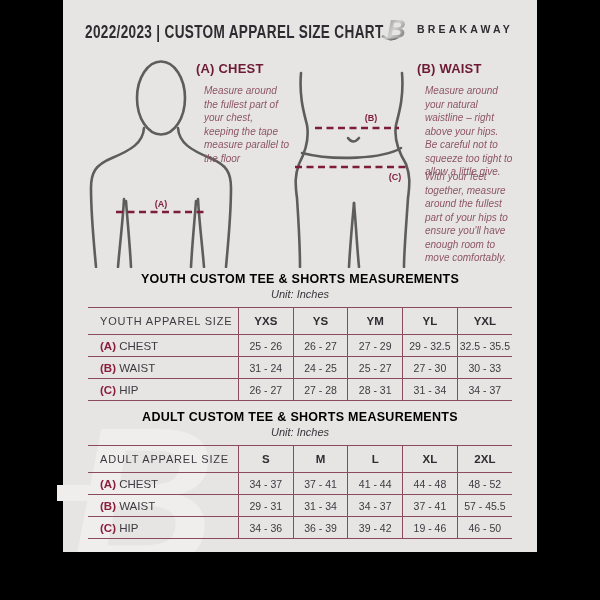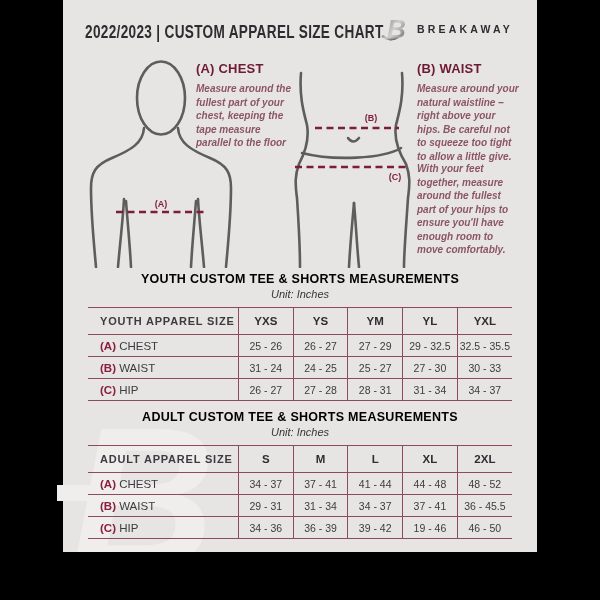--- a/index.html
+++ b/index.html
@@ -13,35 +13,35 @@
     letter-spacing:.4px;color:#2d2d31;white-space:nowrap;transform:scaleX(.8) scaleY(1.08);
     transform-origin:left center;display:inline-block;}
   .brand-group{position:absolute;right:24px;top:13px;display:flex;align-items:center;gap:7px;}
   .brand-name{font-weight:700;font-size:10.5px;letter-spacing:3.2px;color:#2d2d31;}
 
   
   .diagram{position:relative;height:212px;}
   .fig{position:absolute;}
   .instr{position:absolute;z-index:1;}
   .instr h3{margin:0 0 6px 0;font-size:13px;font-weight:700;color:#6d1a32;letter-spacing:.2px;}
-  .instr p{margin:0;font-size:10px;line-height:13.5px;font-style:italic;color:#8d5468;font-weight:700;}
+  .instr p{margin:8px;font-size:10px;line-height:13.5px;font-style:italic;color:#8d5468;font-weight:400;}
   .instr-a{left:133px;top:5px;width:102px;}
   .instr-b{left:354px;top:5px;width:104px;}
   .instr-c{left:354px;top:106px;width:104px;}
 
   
   .tbl-section{position:absolute;left:0;width:474px;z-index:1;}
   .tbl-title{text-align:center;font-weight:700;font-size:12.5px;color:#000000;letter-spacing:.3px;}
   .tbl-unit{text-align:center;font-style:italic;font-size:11px;color:#35353b;margin-top:2px;}
   table.size-table{border-collapse:collapse;table-layout:fixed;width:424px;margin:7px auto 0 auto;
     border-top:1.5px solid #8c4a5e;border-bottom:1.5px solid #8c4a5e;background:transparent;}
   table.size-table tr{border-bottom:1.5px solid #8c4a5e;}
   table.size-table th,table.size-table td{padding:0;background:transparent;}
   table.size-table thead th{height:26px;font-size:11.5px;font-weight:700;color:#2e2e33;text-align:center;}
-  table.size-table thead th.size-label{font-weight:700;font-size:11px;letter-spacing:.8px;
+  table.size-table thead th.size-label{font-weight:400;font-size:11px;letter-spacing:.8px;
     color:#3b3b41;text-align:left;padding-left:12px;}
   table.size-table tbody td{height:21px;font-size:10.5px;color:#3b3b41;text-align:center;}
   table.size-table td.row-label{text-align:left;padding-left:12px;font-size:11.5px;}
   table.size-table td.row-label .k{color:#8a1f3c;font-weight:700;}
   table.size-table th:not(:first-child),table.size-table td:not(:first-child){
     border-left:1.2px solid #8c4a5e;}
   table.size-table th:first-child{width:138px;}
 
   .youth-section{top:272px;}
   .adult-section{top:410px;}
@@ -192,21 +192,21 @@
               <td>41 - 44</td>
               <td>44 - 48</td>
               <td>48 - 52</td>
             </tr>
             <tr>
               <td class="row-label"><span class="k">(B) </span><span>WAIST</span></td>
               <td>29 - 31</td>
               <td>31 - 34</td>
               <td>34 - 37</td>
               <td>37 - 41</td>
-              <td>36 - 45.5</td>
+              <td>57 - 45.5</td>
             </tr>
             <tr>
               <td class="row-label"><span class="k">(C) </span><span>HIP</span></td>
               <td>34 - 36</td>
               <td>36 - 39</td>
               <td>39 - 42</td>
               <td>19 - 46</td>
               <td>46 - 50</td>
             </tr>
           </tbody>

